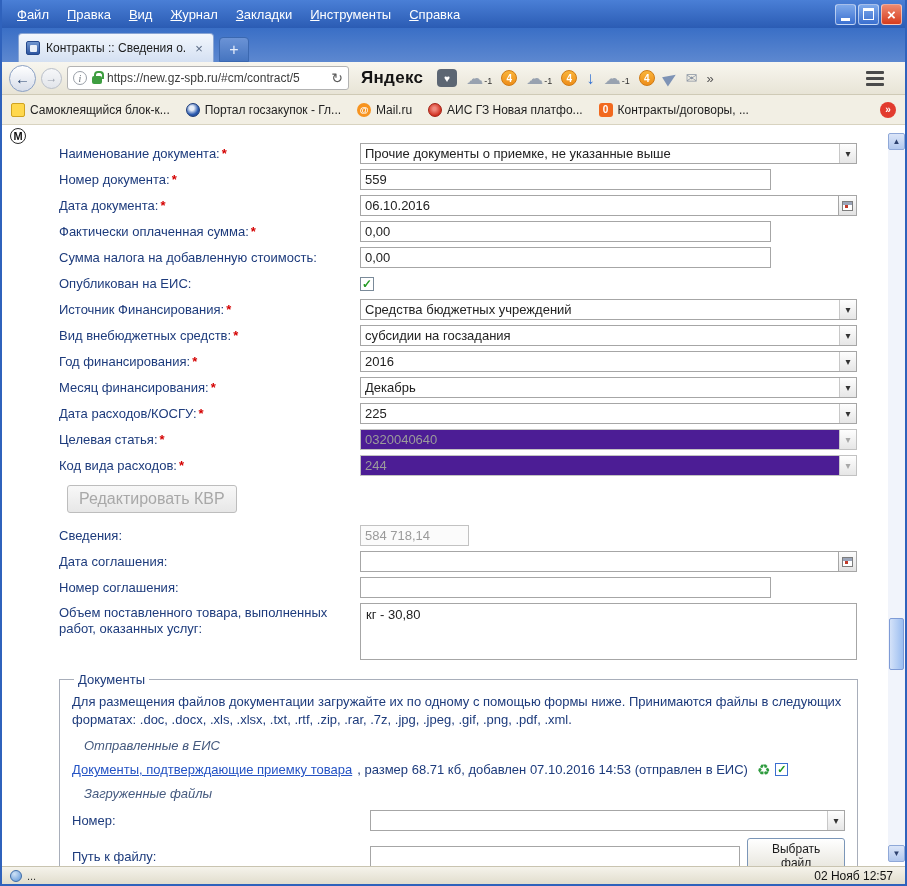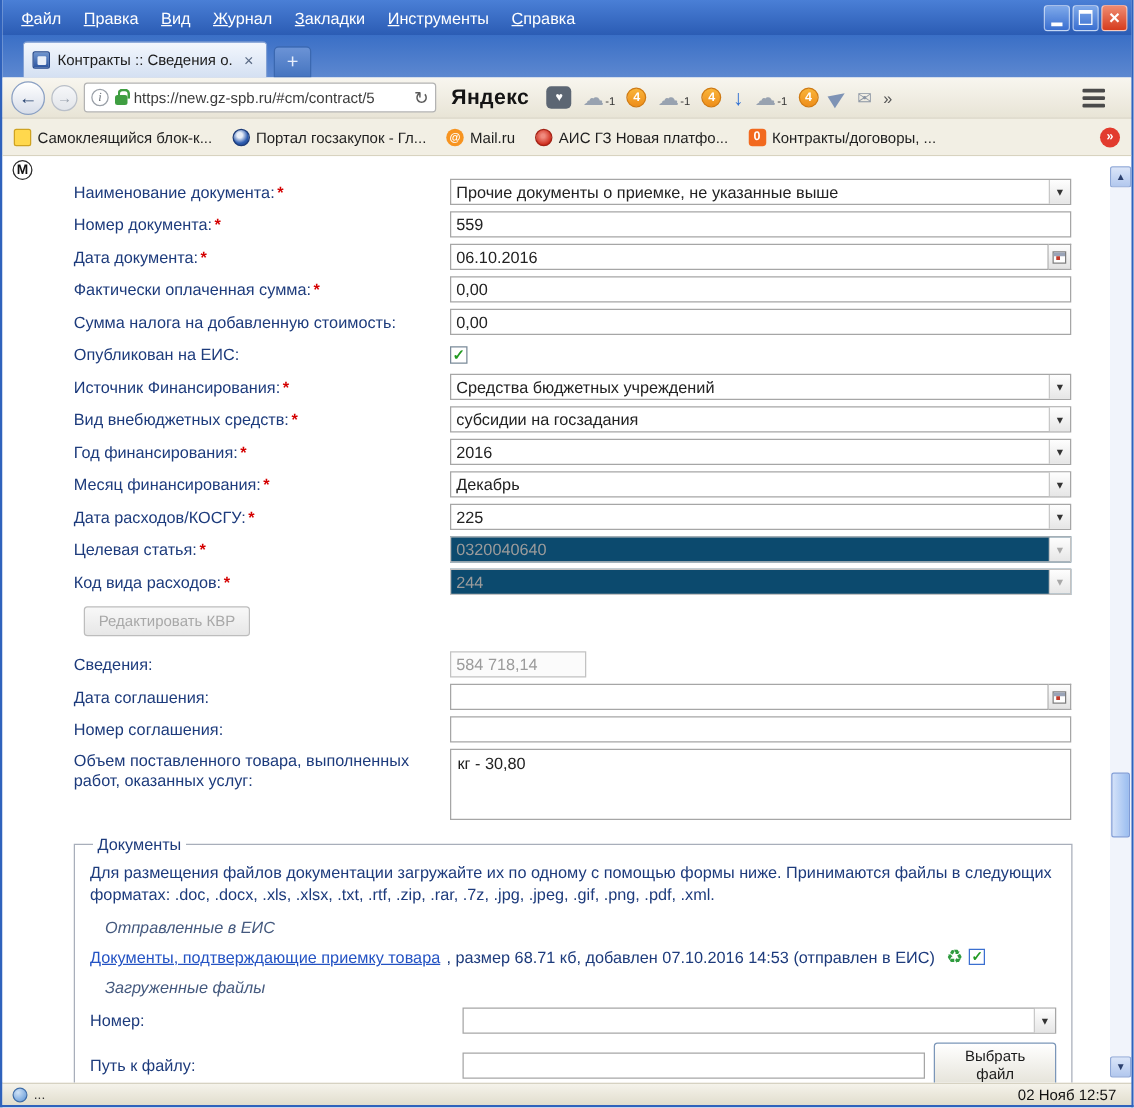--- a/index.html
+++ b/index.html
@@ -106,44 +106,44 @@
   .content { position:relative; flex:1; background:#fff; overflow:hidden; }
   .m-badge { position:absolute; top:3px; left:8px; width:16px; height:16px; border-radius:50%;
              border:1.5px solid #2a2a2a; color:#111; font-size:11px; font-weight:bold;
              display:flex; align-items:center; justify-content:center; }
   .page { padding:18px 0 0 57px; width:886px; }
 
   .frow { display:flex; align-items:center; margin-bottom:5px; min-height:21px; }
   .frow.top { align-items:flex-start; }
   .flabel { width:301px; flex:0 0 301px; font-size:13px; color:#1d3b7c; padding-top:2px; line-height:1.25; }
   .req { color:#d40000; margin-left:2px; font-weight:bold; }
-  .txt { width:497px; height:21px; border:1px solid #a6a6a6; font-size:13px; padding:0 4px;
+  .txt { width:411px; height:21px; border:1px solid #a6a6a6; font-size:13px; padding:0 4px;
          color:#222; font-family:inherit; background:#fff; }
   .txt:disabled, .txt.dis { color:#9b9b9b; background:#fbfbfb; border-color:#c2c2c2; }
   .txt.short { width:109px; }
   .grow { flex:1; width:auto; }
   .selectbox { width:497px; height:21px; border:1px solid #a6a6a6; background:#fff;
                display:flex; align-items:stretch; font-size:13px; color:#222; }
   .selectbox .val { flex:1; padding:2px 4px 0; white-space:nowrap; overflow:hidden; }
   .selectbox .arrow { width:17px; flex:0 0 17px; display:flex; align-items:center; justify-content:center;
                background:linear-gradient(#fefefe,#e6e6e6); border-left:1px solid #c8c8c8; color:#333; font-size:10px; }
   .selectbox .arrow::after { content:"▾"; }
-  .selectbox.dis { background:#0c4a6e; border-color:#c2c2c2; }
+  .selectbox.dis { background:#4c1d95; border-color:#c2c2c2; }
   .selectbox.dis .val { color:#9b9b9b; }
   .selectbox.dis .arrow { color:#a8a8a8; }
   .datewrap { display:flex; width:497px; }
   .datebtn { width:18px; flex:0 0 18px; height:21px; border:1px solid #a6a6a6; border-left:none;
              background:linear-gradient(#fdfdfd,#e2e2e2); display:flex; align-items:center; justify-content:center; }
   .cal-icon { width:11px; height:10px; background:#fff; border:1px solid #7d7d7d; position:relative; }
   .cal-icon::before { content:""; position:absolute; top:0; left:0; right:0; height:3px; background:#9aa4b8; }
   .cal-icon::after { content:""; position:absolute; bottom:2px; left:2px; width:3px; height:3px; background:#c23a2a; }
   .cb { width:14px; height:14px; border:1px solid #7a8a99; background:#fff;
         display:flex; align-items:center; justify-content:center; font-size:12px; font-weight:bold; color:#229a22; }
   .cb::after { content:"✓"; }
-  .kvr-btn { display:inline-block; margin:4px 0 12px 8px; padding:4px 11px; font-size:12px; color:#a8a8a8;
+  .kvr-btn { display:inline-block; margin:4px 0 12px 8px; padding:4px 11px; font-size:16px; color:#a8a8a8;
              background:linear-gradient(#f8f8f8,#e7e7e7); border:1px solid #bdbdbd; border-radius:3px; }
   .textarea { width:497px; height:57px; border:1px solid #a6a6a6; font-size:13px; color:#222; padding:3px 5px; }
 
   
   fieldset.docs { width:798px; margin-top:12px; border:1px solid #a8aeba; padding:2px 12px 12px; }
   fieldset.docs legend { font-size:13px; color:#1d3b7c; padding:0 4px; margin-left:2px; }
   .docs-intro { font-size:13px; color:#1d3b7c; line-height:1.35; margin:4px 0 10px; }
   .sub-head { font-size:13px; font-style:italic; color:#44597e; margin:9px 0 9px 12px; }
   .file-line { display:flex; align-items:center; gap:5px; font-size:13px; color:#1d3b7c; margin:2px 0 2px 0; }
   .file-link { color:#2453c4; text-decoration:underline; }

